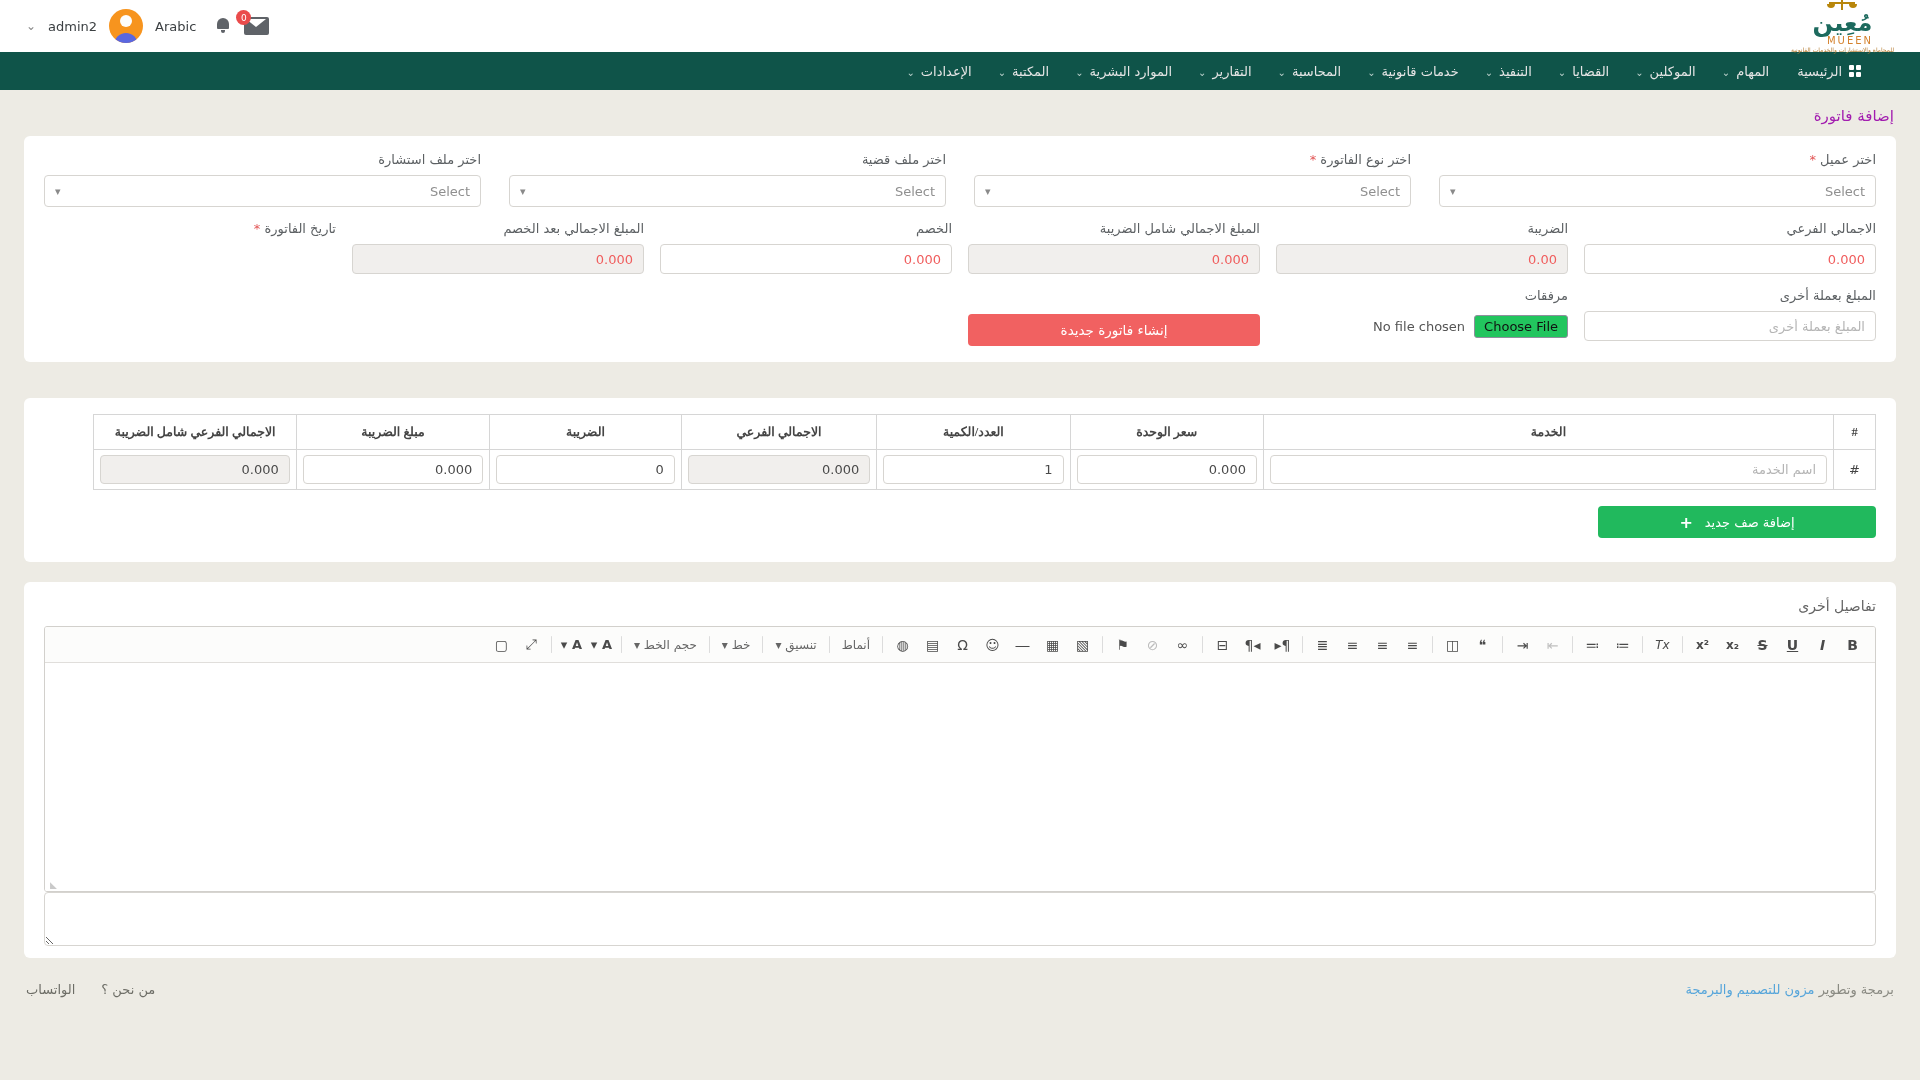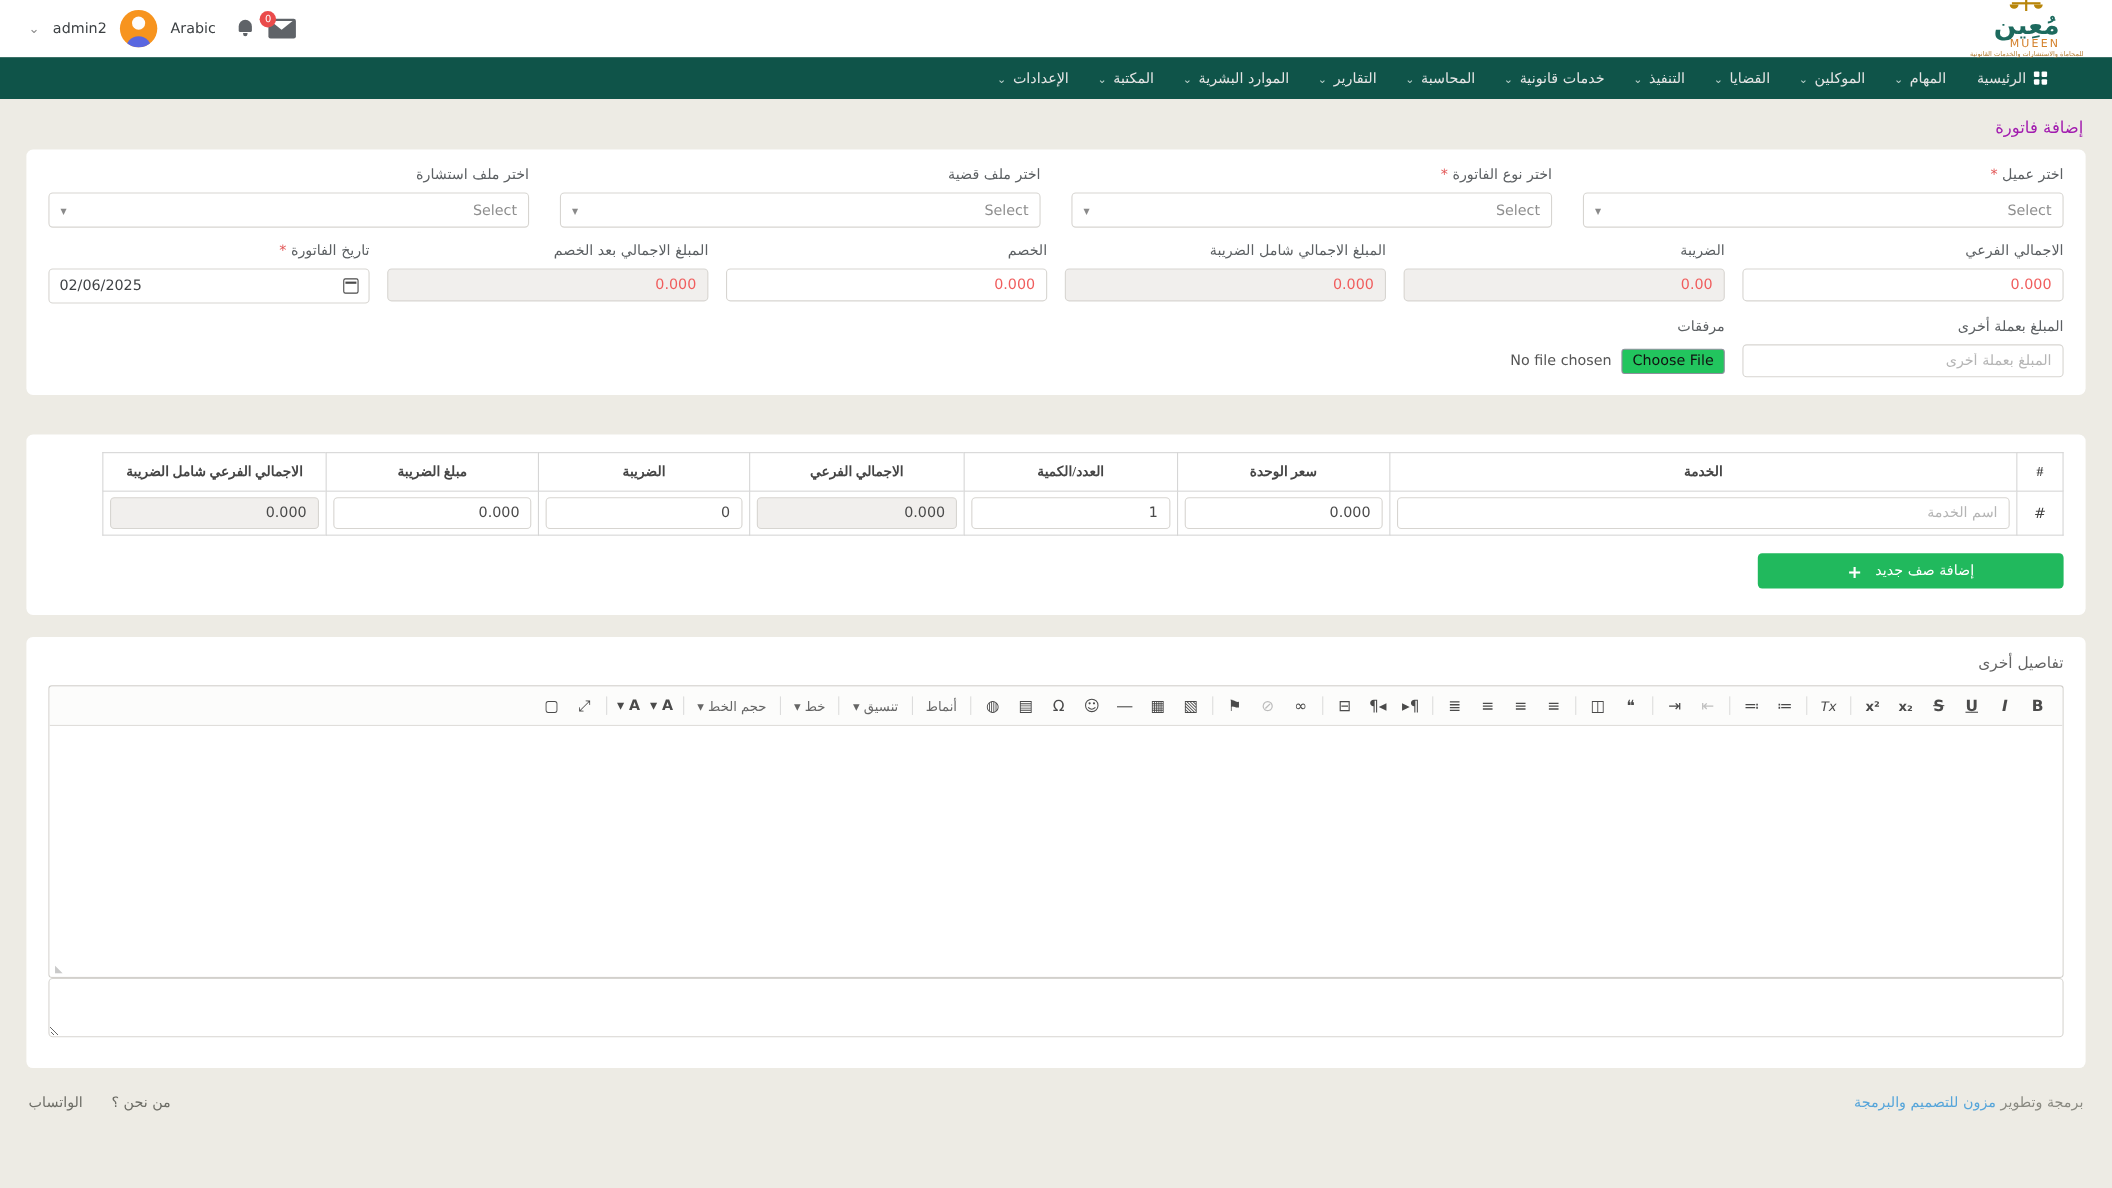--- a/index.html
+++ b/index.html
@@ -65,21 +65,21 @@
   .sec-title{font-size:14px;color:#636363;margin-bottom:12px;}
   .sv-table{border-collapse:collapse;width:97.3%;font-size:12.5px;}
   .sv-table th,.sv-table td{border:1px solid #d6d6d6;}
   .sv-table th{height:34px;color:#454545;font-weight:600;text-align:center;padding:0 6px;white-space:nowrap;font-family:Liberation Serif, serif;}
   .sv-table td{padding:5px 6px;text-align:center;}
   .sv-table .inp{height:29px;}
   .hash{color:#444;font-size:13px;}
   .add-row-btn{margin-top:16px;width:278px;height:32px;background:#21b95d;border:none;border-radius:4px;color:#fff;font-size:13px;display:flex;align-items:center;justify-content:center;gap:12px;cursor:pointer;}
   .add-row-btn .plus{font-size:16px;font-weight:bold;}
   
-  .card3{margin-top:20px;padding-bottom:24px;}
+  .card3{margin-top:20px;padding-bottom:8px;}
   .editor{border:1px solid #d2d0cc;border-radius:3px;overflow:hidden;}
   .tb-row{direction:ltr;display:flex;align-items:center;justify-content:flex-end;background:#fcfcfb;border-bottom:1px solid #e0dedb;padding:5px 8px;gap:1px;flex-wrap:nowrap;}
   .tb{min-width:25px;height:25px;display:flex;align-items:center;justify-content:center;color:#4a4a4a;font-size:14px;border-radius:3px;cursor:pointer;padding:0 2px;white-space:nowrap;}
   [data-name="toolbar-separator"]{min-width:1px;width:1px;height:17px;background:#dcdcdc;padding:0;margin:0 4px;cursor:default;}
   [data-name$="-menu"]{font-size:12px;color:#666;padding:0 7px;}
   [data-name="background-color-icon"],[data-name="text-color-icon"]{font-weight:bold;font-size:13px;}
   [data-name="unlink-icon"]{color:#bcbcbc;}
   [data-name="remove-format-icon"]{font-style:italic;font-size:12px;}
   [data-name="underline-icon"]{text-decoration:underline;font-weight:bold;}
   [data-name="strikethrough-icon"]{text-decoration:line-through;font-weight:bold;}
@@ -237,38 +237,37 @@
     <div data-name="discount-field">
       <div class="label" data-name="field-label">الخصم</div>
       <input class="inp amt" data-name="discount-input" value="0.000" style="">
     </div>
     <div data-name="total-after-discount-field">
       <div class="label" data-name="field-label">المبلغ الاجمالي بعد الخصم</div>
       <input class="inp amt ro" readonly="" data-name="total-after-discount-input" value="0.000" style="">
     </div>
     <div data-name="invoice-date-field">
       <div class="label"><span data-name="field-label">تاريخ الفاتورة</span> <span class="req" data-name="required-asterisk">*</span></div>
-      <div class="date-input" data-name="invoice-date-input">
-        <span class="cal" data-name="calendar-icon"></span>
-        <span class="date-val" dir="ltr" data-name="date-value">02/06/2025</span>
-      </div>
     </div>
   </div>
 
   <div class="grid6" data-name="attachments-row">
     <div data-name="other-currency-field">
       <div class="label" data-name="field-label">المبلغ بعملة أخرى</div>
       <input class="inp" data-name="other-currency-input" placeholder="المبلغ بعملة أخرى" style="">
     </div>
     <div data-name="attachments-field">
       <div class="label" data-name="field-label">مرفقات</div>
       <div class="file-widget" data-name="attachments-file-input">
         <button class="file-btn" data-name="choose-file-button">Choose File</button>
         <span class="file-status" data-name="file-status-text">No file chosen</span>
       </div>
+    </div>
+    <div class="btn-col" data-name="create-button-column">
+      <button class="create-btn" data-name="create-invoice-button">إنشاء فاتورة جديدة</button>
     </div>
   </div>
 </div>
 
 <div class="card card2" data-name="services-card">
   <table class="sv-table" data-name="services-table">
     <colgroup>
       <col style="width:42px">
         <col style="width:32%">
         <col>

